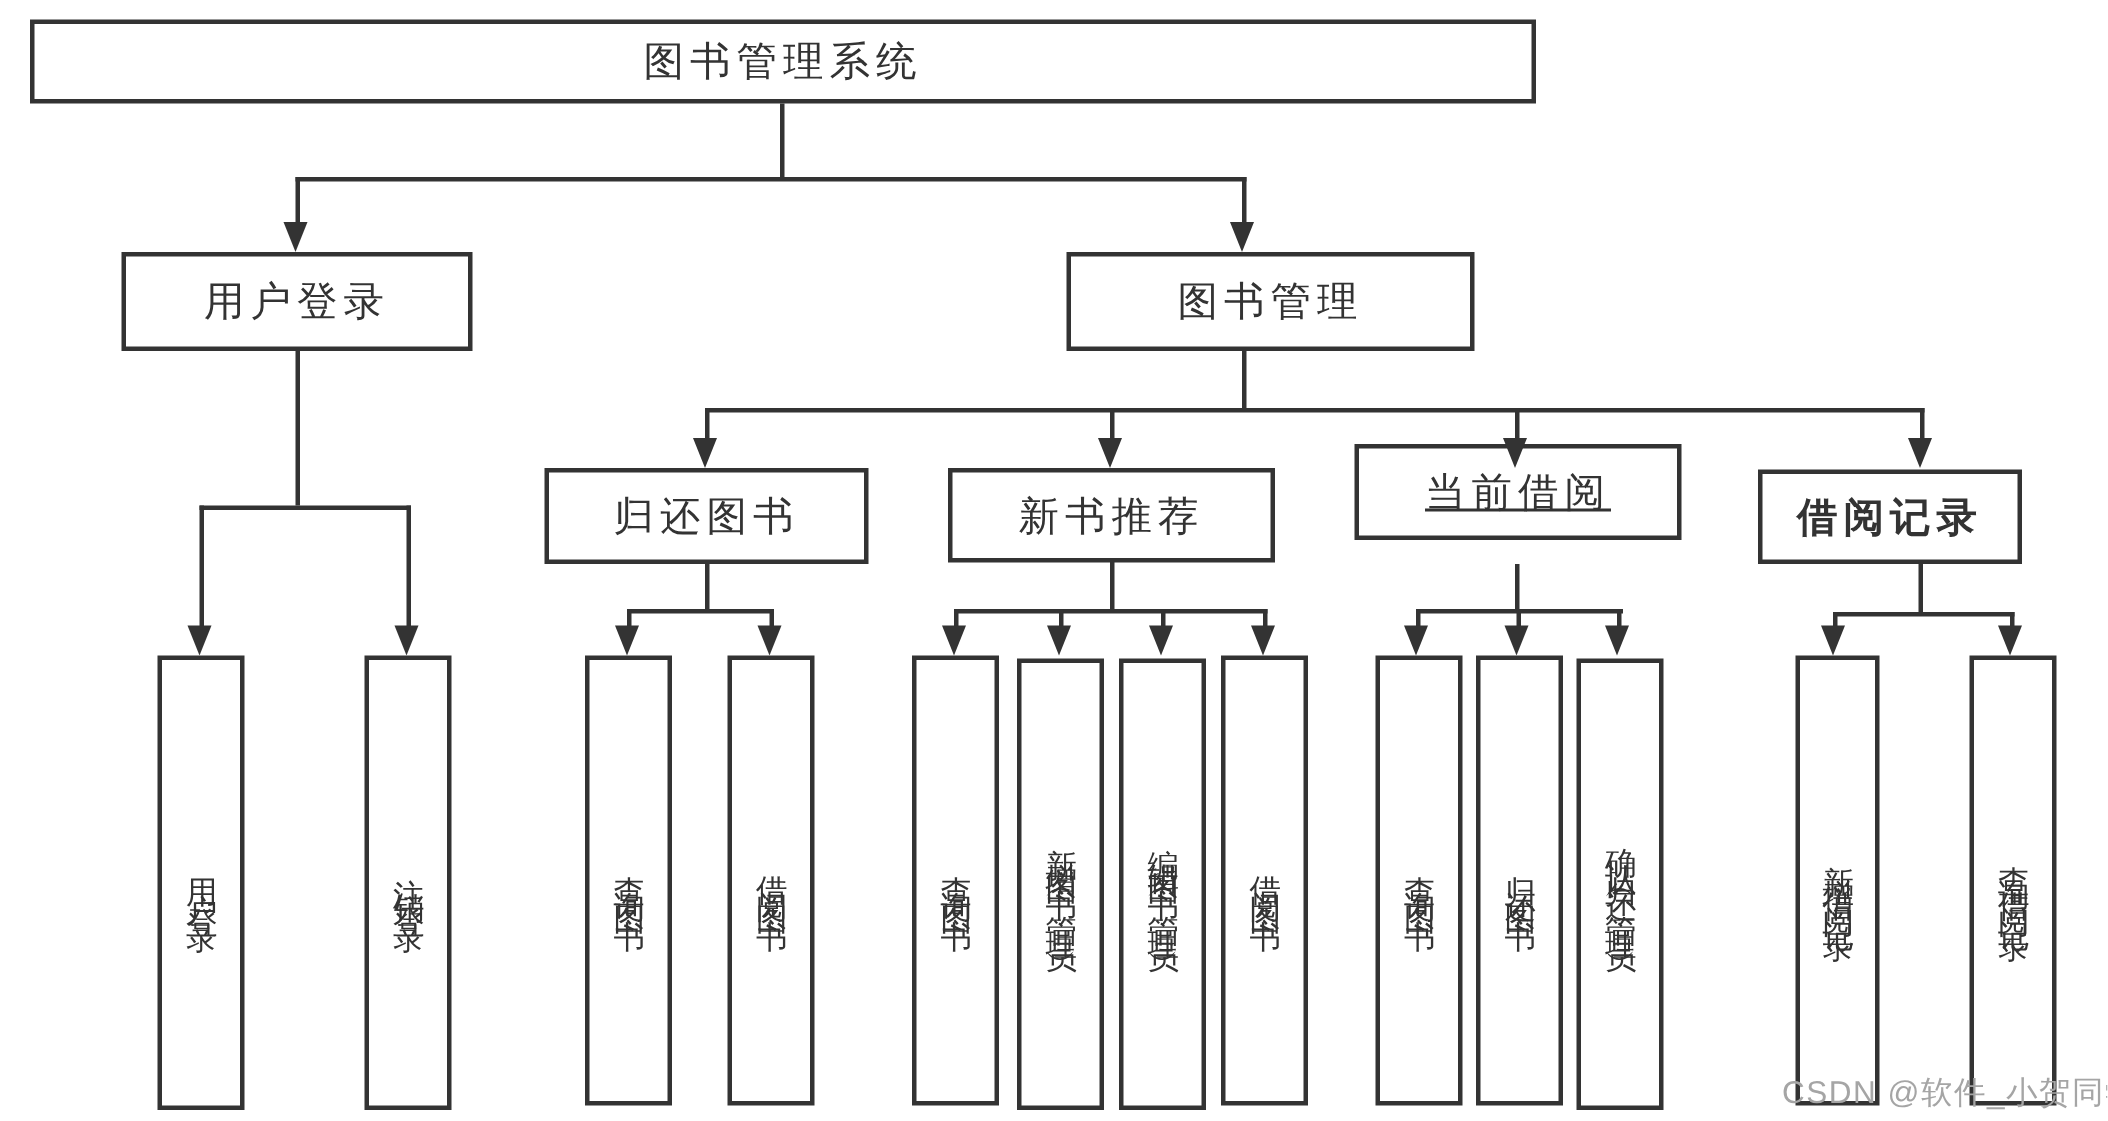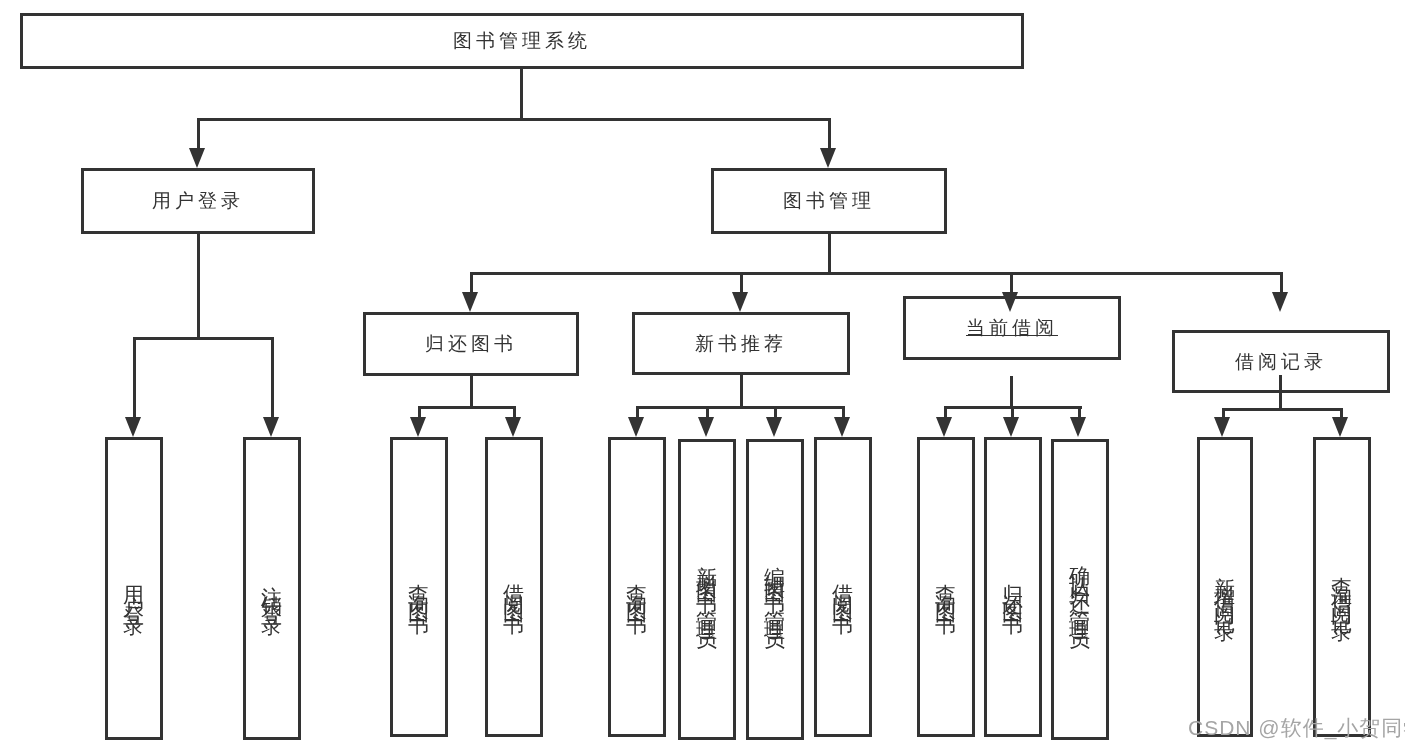--- a/index.html
+++ b/index.html
@@ -15,21 +15,21 @@
     position: absolute;
     box-sizing: border-box;
     border: 3px solid #333333;
     background: #ffffff;
     display: flex;
     align-items: center;
     justify-content: center;
     color: #333333;
   }
   .box.h span {
-    font-size: 19px;
+    font-size: 27px;
     letter-spacing: 4px;
     white-space: nowrap;
   }
   .box.v span {
     writing-mode: vertical-rl;
     text-orientation: mixed;
     font-size: 21px;
     letter-spacing: 10px;
     line-height: 1;
   }
@@ -49,25 +49,25 @@
     top: 714px;
     font-size: 21px;
     color: #a5a5a5;
     letter-spacing: 1px;
     white-space: nowrap;
     z-index: 10;
   }
   
   #n-root            { left: 20px;   top: 13px;  width: 1004px; height: 56px; }
   #n-user-login      { left: 81px;   top: 168px; width: 234px;  height: 66px; }
-  #n-book-mgmt       { left: 711px;  top: 168px; width: 236px;  height: 66px; }
+  #n-book-mgmt       { left: 711px;  top: 168px; width: 272px;  height: 66px; }
   #n-new-book-rec    { left: 363px;  top: 312px; width: 216px;  height: 64px; }
   #n-book-borrow     { left: 632px;  top: 312px; width: 218px;  height: 63px; }
   #n-current-borrow  { left: 903px;  top: 296px; width: 218px;  height: 64px; text-decoration: underline; }
-  #n-borrow-records  { left: 1172px; top: 330px; width: 218px;  height: 63px; }
+  #n-borrow-records  { left: 1172px; top: 313px; width: 176px;  height: 63px; font-weight: bold; }
   #l-user-login      { left: 105px;  top: 437px; width: 58px; height: 303px; }
   #l-logout          { left: 243px;  top: 437px; width: 58px; height: 303px; }
   #l-nbr-query       { left: 390px;  top: 437px; width: 58px; height: 300px; }
   #l-nbr-borrow      { left: 485px;  top: 437px; width: 58px; height: 300px; }
   #l-bb-query        { left: 608px;  top: 437px; width: 58px; height: 300px; }
   #l-bb-add          { left: 678px;  top: 439px; width: 58px; height: 301px; }
   #l-bb-edit         { left: 746px;  top: 439px; width: 58px; height: 301px; }
   #l-bb-borrow       { left: 814px;  top: 437px; width: 58px; height: 300px; }
   #l-cb-query        { left: 917px;  top: 437px; width: 58px; height: 300px; }
   #l-cb-return       { left: 984px;  top: 437px; width: 58px; height: 300px; }

